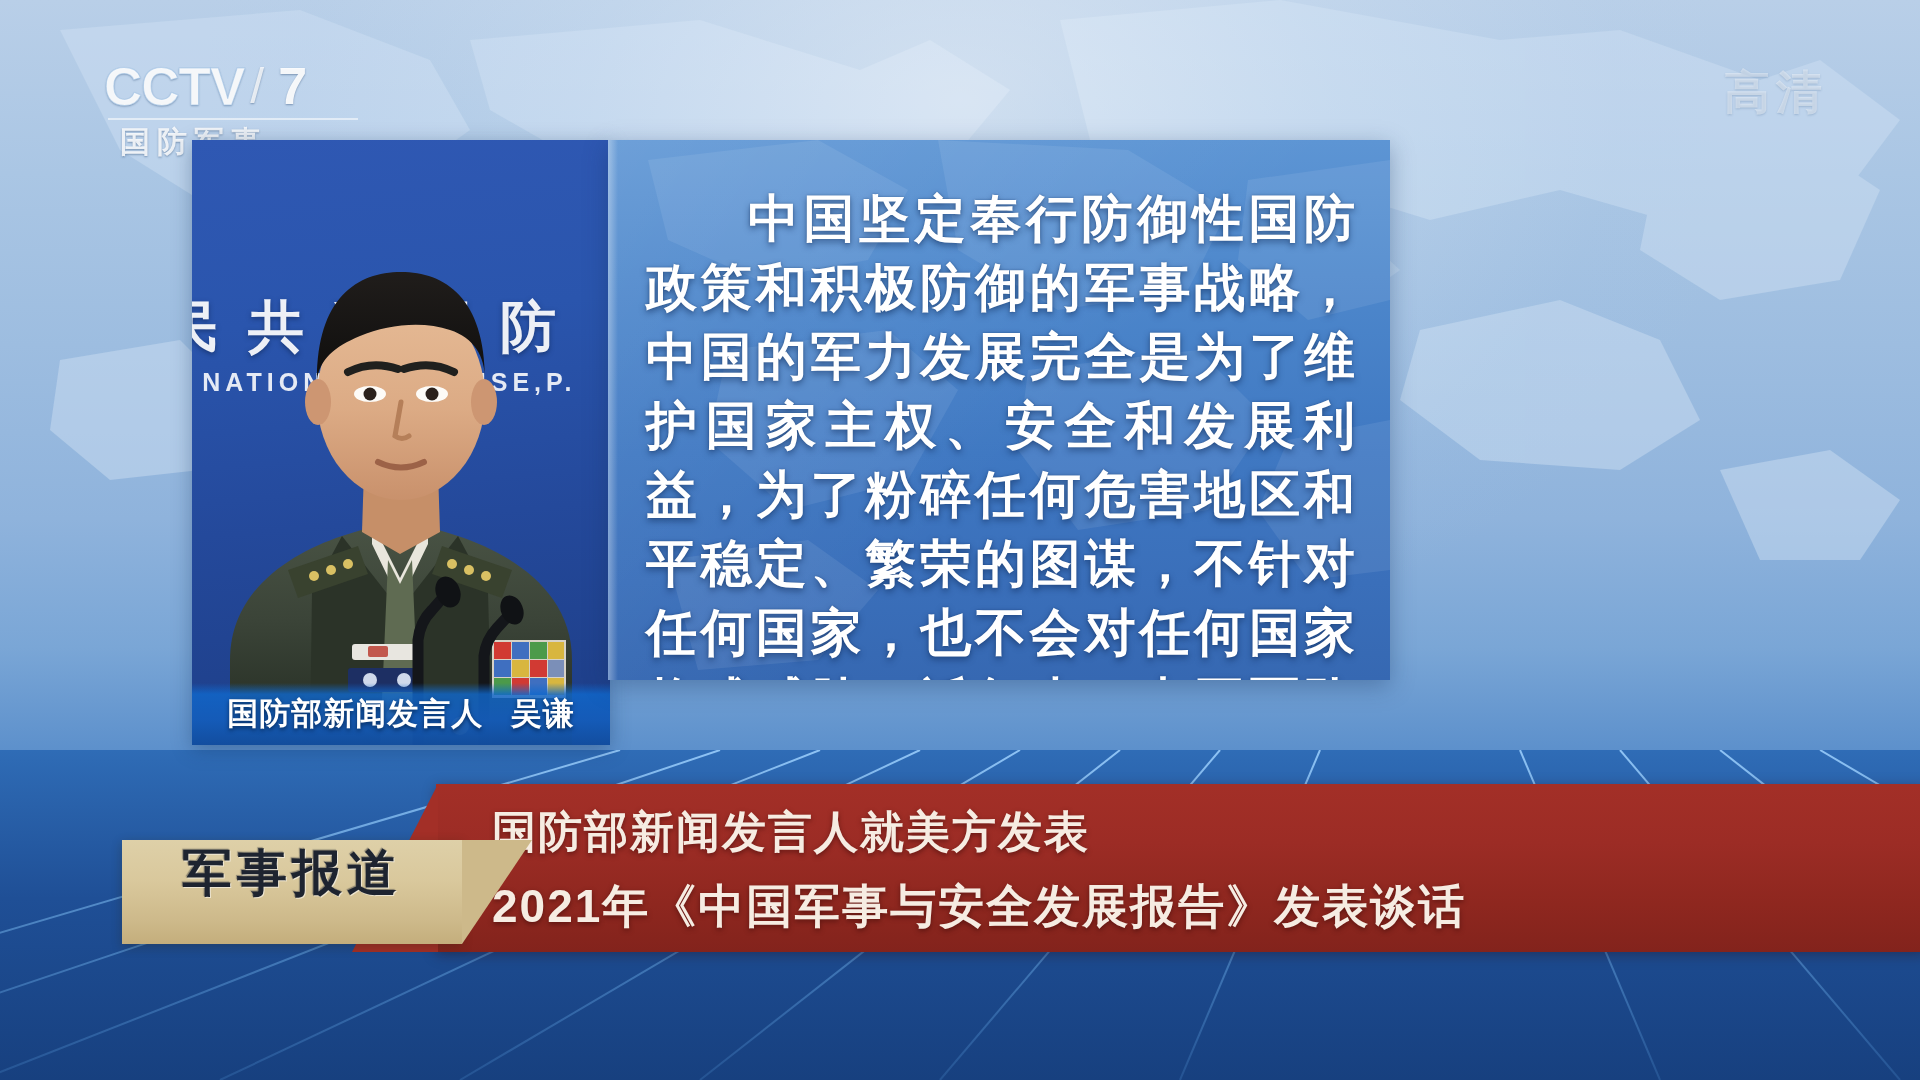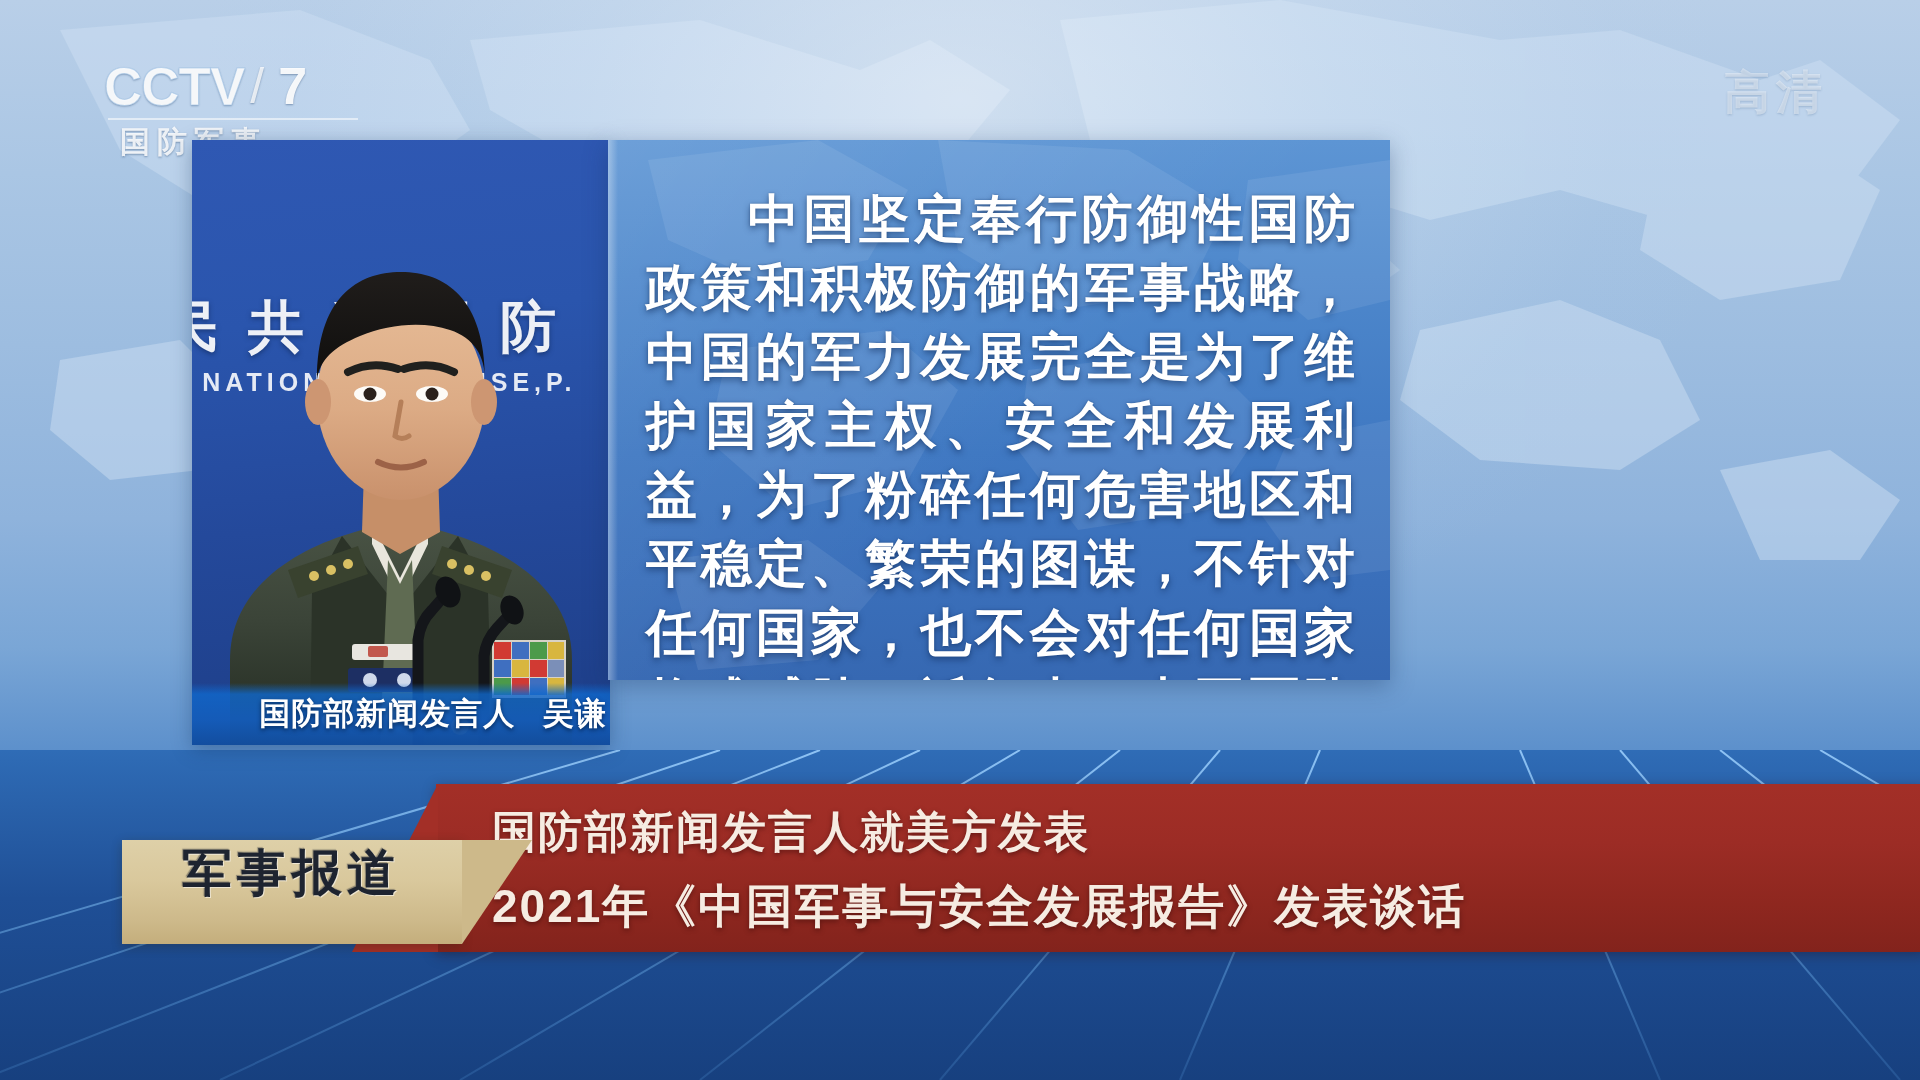--- a/index.html
+++ b/index.html
@@ -181,21 +181,20 @@
     width: 418px;
     height: 62px;
     background: linear-gradient(180deg,
        rgba(18,120,220,0.0) 0%,
        rgba(16,104,204,0.82) 18%,
        rgba(20,92,186,0.95) 60%,
        rgba(18,78,160,0.97) 100%);
     display: flex;
     align-items: center;
     justify-content: center;
-    padding-left: 32px;
   }
   .name-bar-inner {
     font-size: 31px;
     font-weight: bold;
     color: #ffffff;
     letter-spacing: 1px;
     text-shadow: 0 2px 4px rgba(0,25,60,0.75);
     white-space: nowrap;
   }
   .name-bar-inner .nm { margin-left: 18px; }

